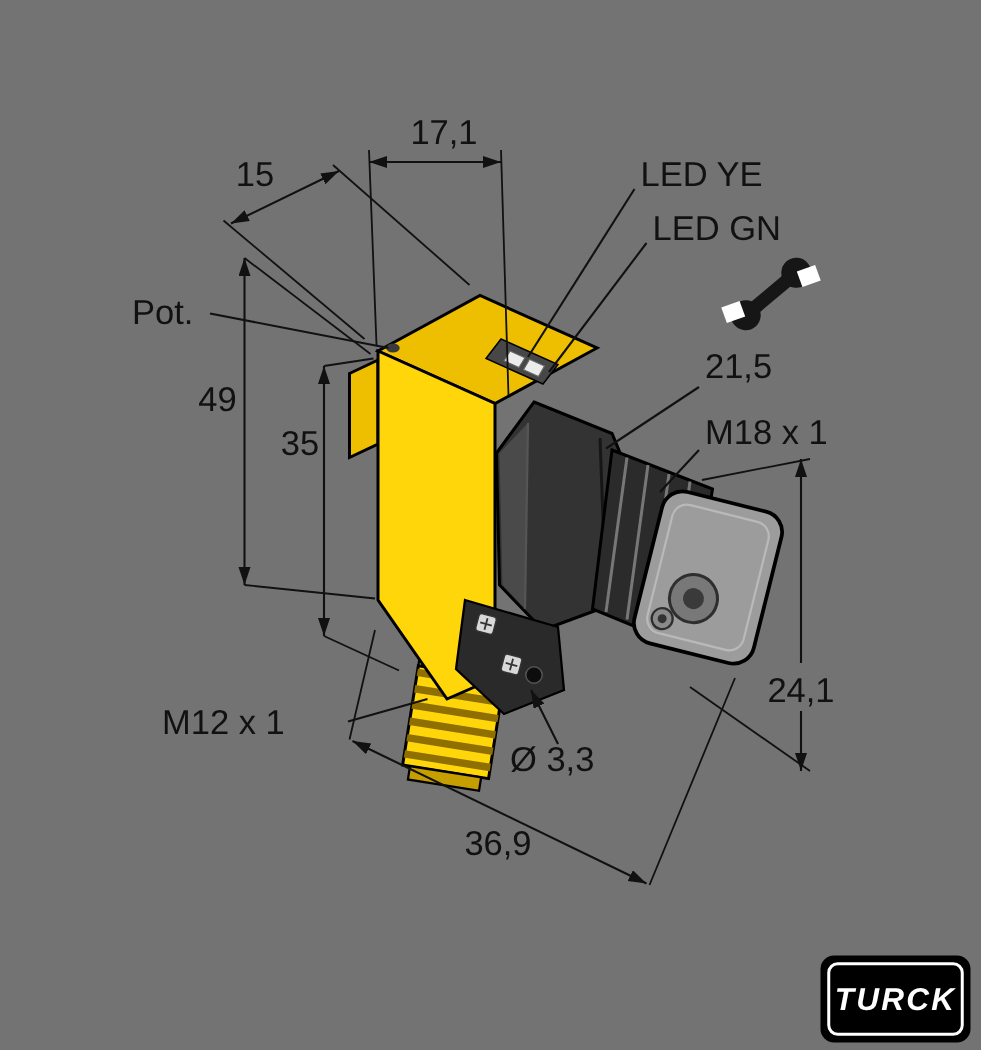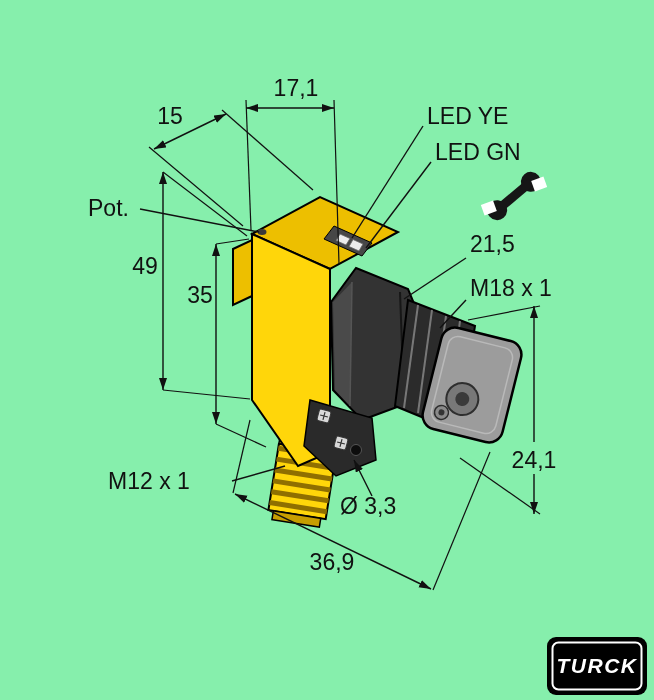--- a/index.html
+++ b/index.html
@@ -1,17 +1,17 @@
 <!DOCTYPE html>
 <html><head>
 <meta charset="utf-8">
 <style>
   html,body { margin:0; padding:0; background:#ffffff; }
   .stage {
-    position:relative; width:654px; height:700px; background:#86efac;
+    position:relative; width:654px; height:700px; background:#737373;
     font-family:"Liberation Sans", sans-serif; overflow:hidden;
   }
   svg { display:block; }
   .lbl  { font:23px "Liberation Sans", sans-serif; fill:#111; }
   .dim  { stroke:#111; stroke-width:1.4; fill:none; }
   .ext  { stroke:#111; stroke-width:1.2; fill:none; }
   .lead { stroke:#111; stroke-width:1.4; fill:none; }
   .outline { stroke:#000; stroke-width:2; }
   .logo-text { font:italic 700 21px "Liberation Sans", sans-serif; fill:#fff; letter-spacing:1.5px; }
 </style>

